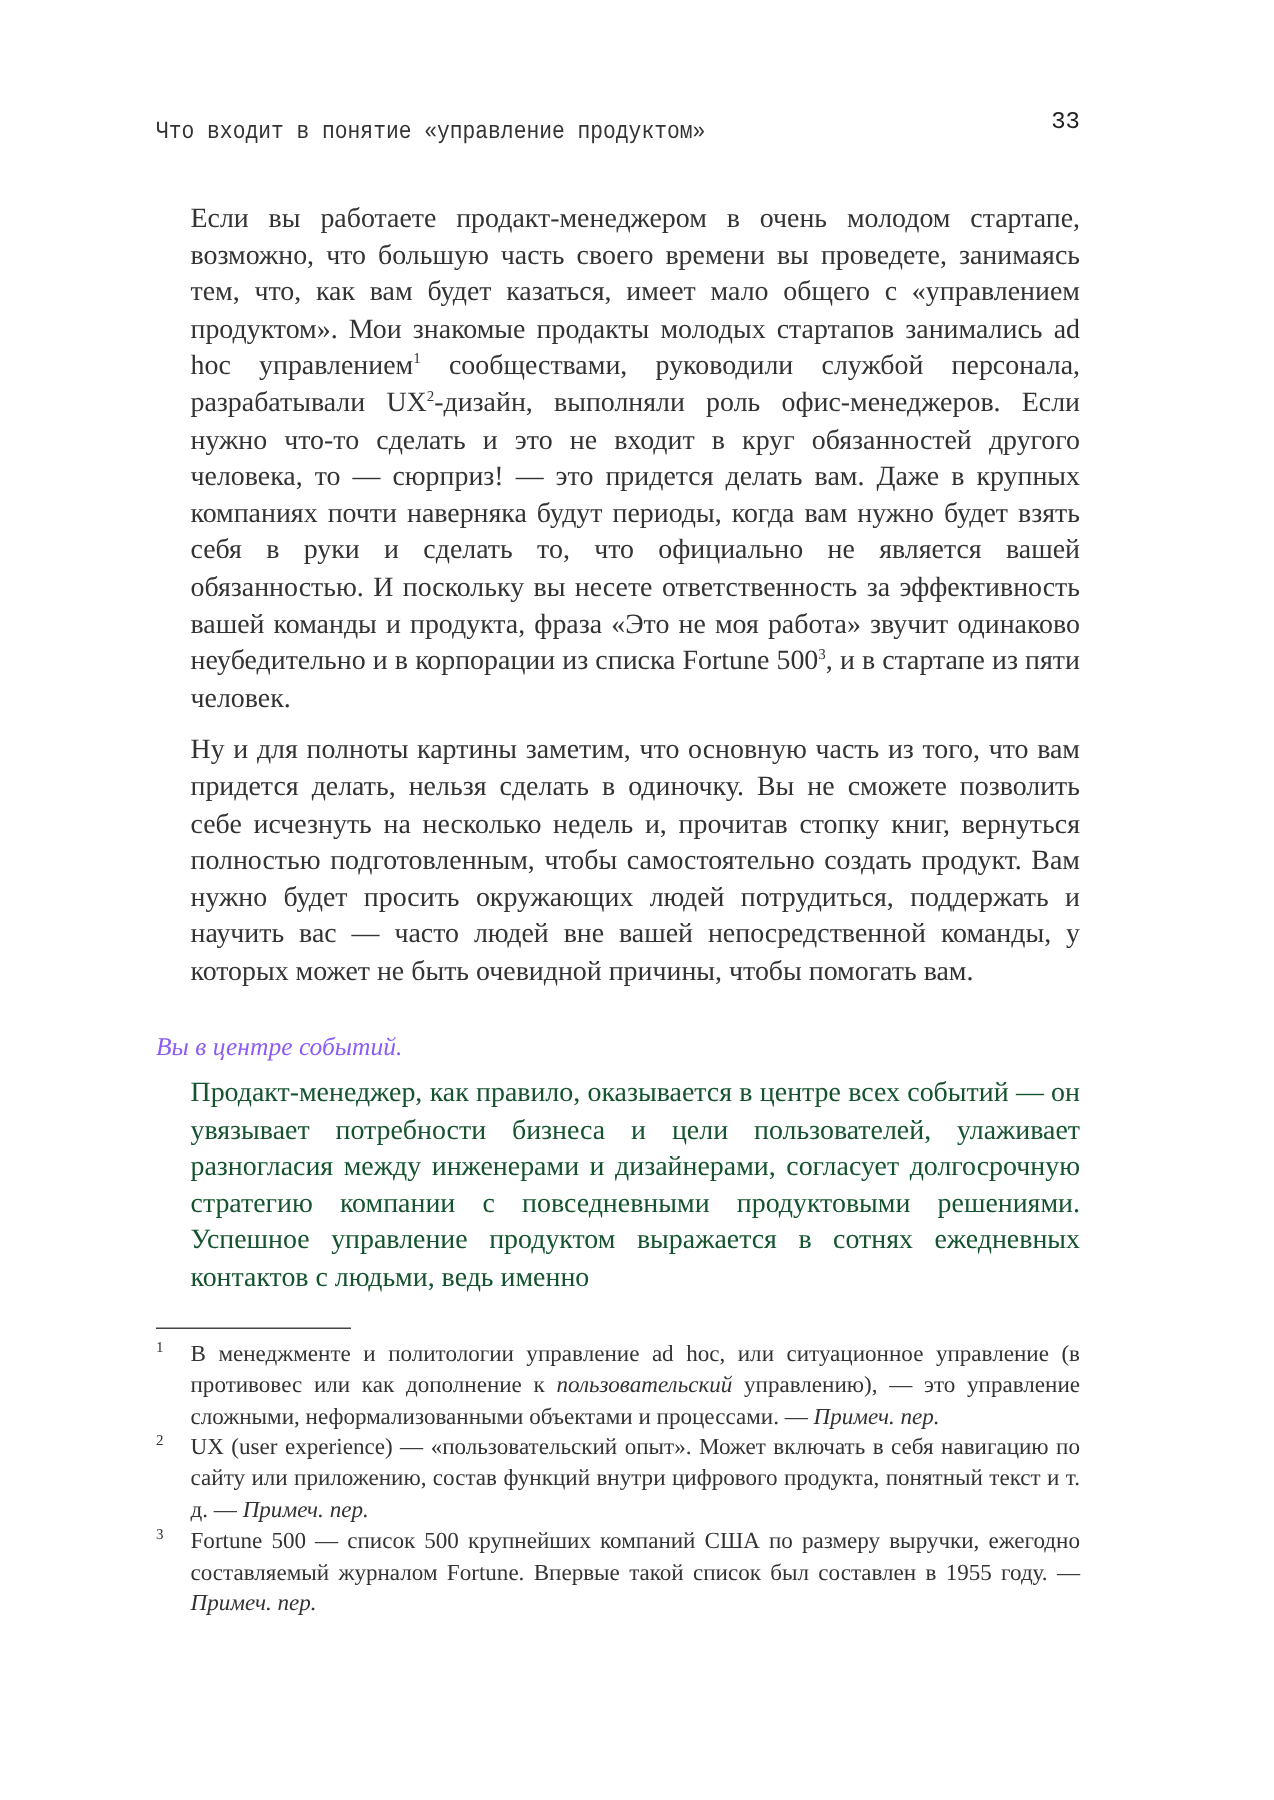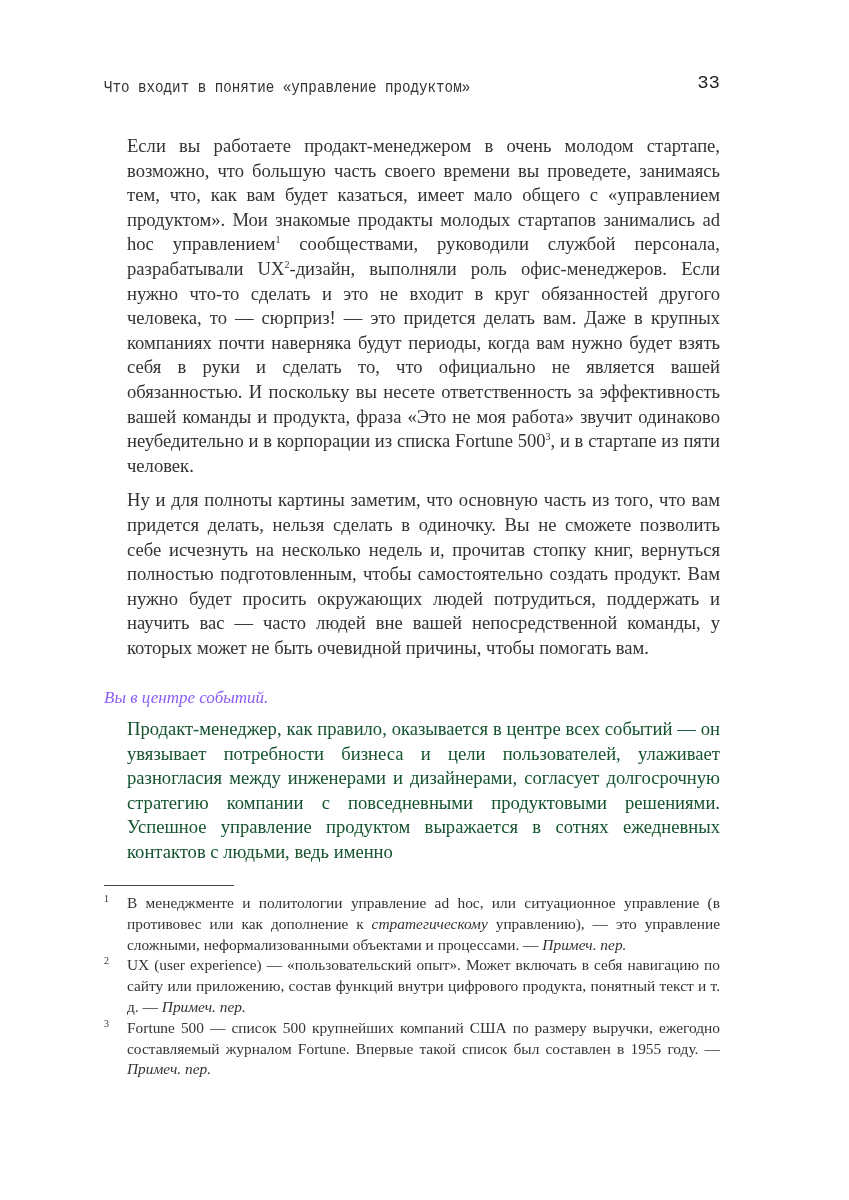--- a/index.html
+++ b/index.html
@@ -9,21 +9,21 @@
   }
   .page-header {
     position: absolute; left: 104px; top: 72px; width: 616px; height: 30px;
     font-family: Liberation Mono, monospace;
   }
   .running-title {
     position: absolute; left: 0; top: 6px; font-size: 16.5px; color: #333;
     transform: scaleX(0.86); transform-origin: left center; white-space: nowrap;
   }
   .page-number {
-    position: absolute; right: 0; top: 0; font-size: 19px; color: #222;
+    position: absolute; right: 0; top: 0; font-size: 16px; color: #222;
   }
   .body-text {
     position: absolute; left: 127px; top: 134px; width: 593px;
     font-family: "Liberation Serif", serif; font-size: 18.6px; line-height: 24.6px;
     text-align: justify; color: #333;
   }
   .body-text p { margin: 0; font-family: Liberation Serif, serif; }
   .body-text p + p { margin-top: 10px; }
   .subhead {
     position: absolute; left: 104px; top: 688px;
@@ -60,21 +60,21 @@
 </div>
 
 <div class="subhead">Вы в центре событий.</div>
 
 <div class="body-text-2">Продакт-менеджер, как правило, оказывается в центре всех событий — он увязывает потребности бизнеса и цели пользователей, улаживает разногласия между инженерами и дизайнерами, согласует долгосрочную стратегию компании с повседневными продуктовыми решениями. Успешное управление продуктом выражается в сотнях ежедневных контактов с людьми, ведь именно</div>
 
 <div class="fn-rule"></div>
 
 <div class="footnotes">
   <div class="fn">
-    <span class="fn-num">1</span><span>В менеджменте и политологии управление ad hoc, или ситуационное управление (в противовес или как дополнение к </span><em>стратегическому</em><span> управлению), — это управление сложными, неформализованными объектами и процессами. — </span><em>Примеч. пер.</em>
+    <span class="fn-num">1</span><span>В менеджменте и политологии управление ad hoc, или ситуационное управление (в противовес или как дополнение к </span><em>пользовательский</em><span> управлению), — это управление сложными, неформализованными объектами и процессами. — </span><em>Примеч. пер.</em>
   </div>
   <div class="fn">
     <span class="fn-num">2</span><span>UX (user experience) — «пользовательский опыт». Может включать в себя навигацию по сайту или приложению, состав функций внутри цифрового продукта, понятный текст и т. д. — </span><em>Примеч. пер.</em>
   </div>
   <div class="fn">
     <span class="fn-num">3</span><span>Fortune 500 — список 500 крупнейших компаний США по размеру выручки, ежегодно составляемый журналом Fortune. Впервые такой список был составлен в 1955 году. — </span><em>Примеч. пер.</em>
   </div>
 </div>
 
 </body></html>

